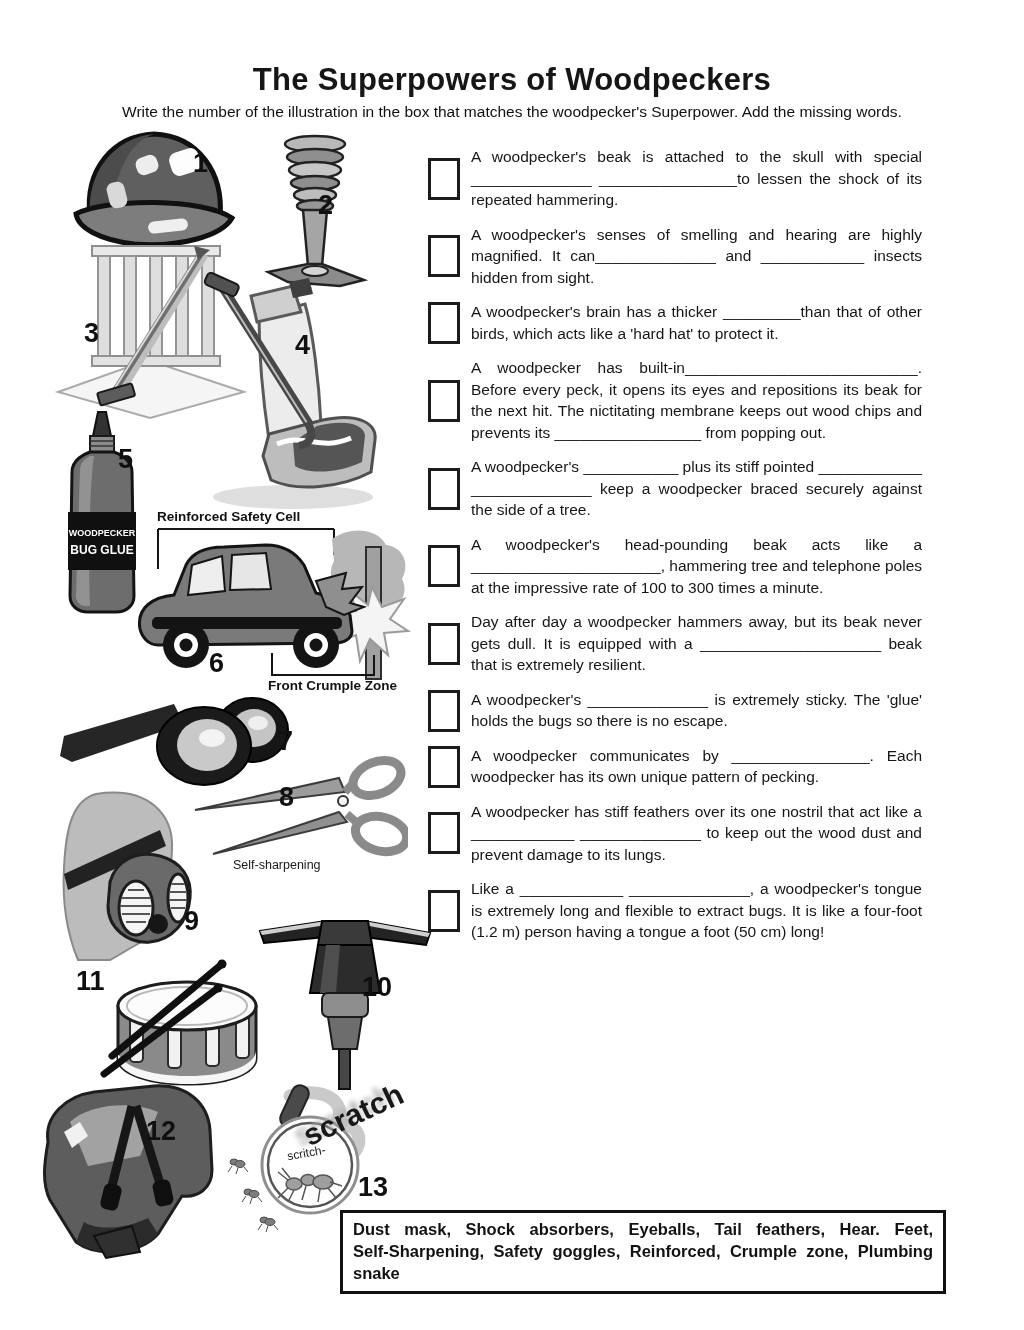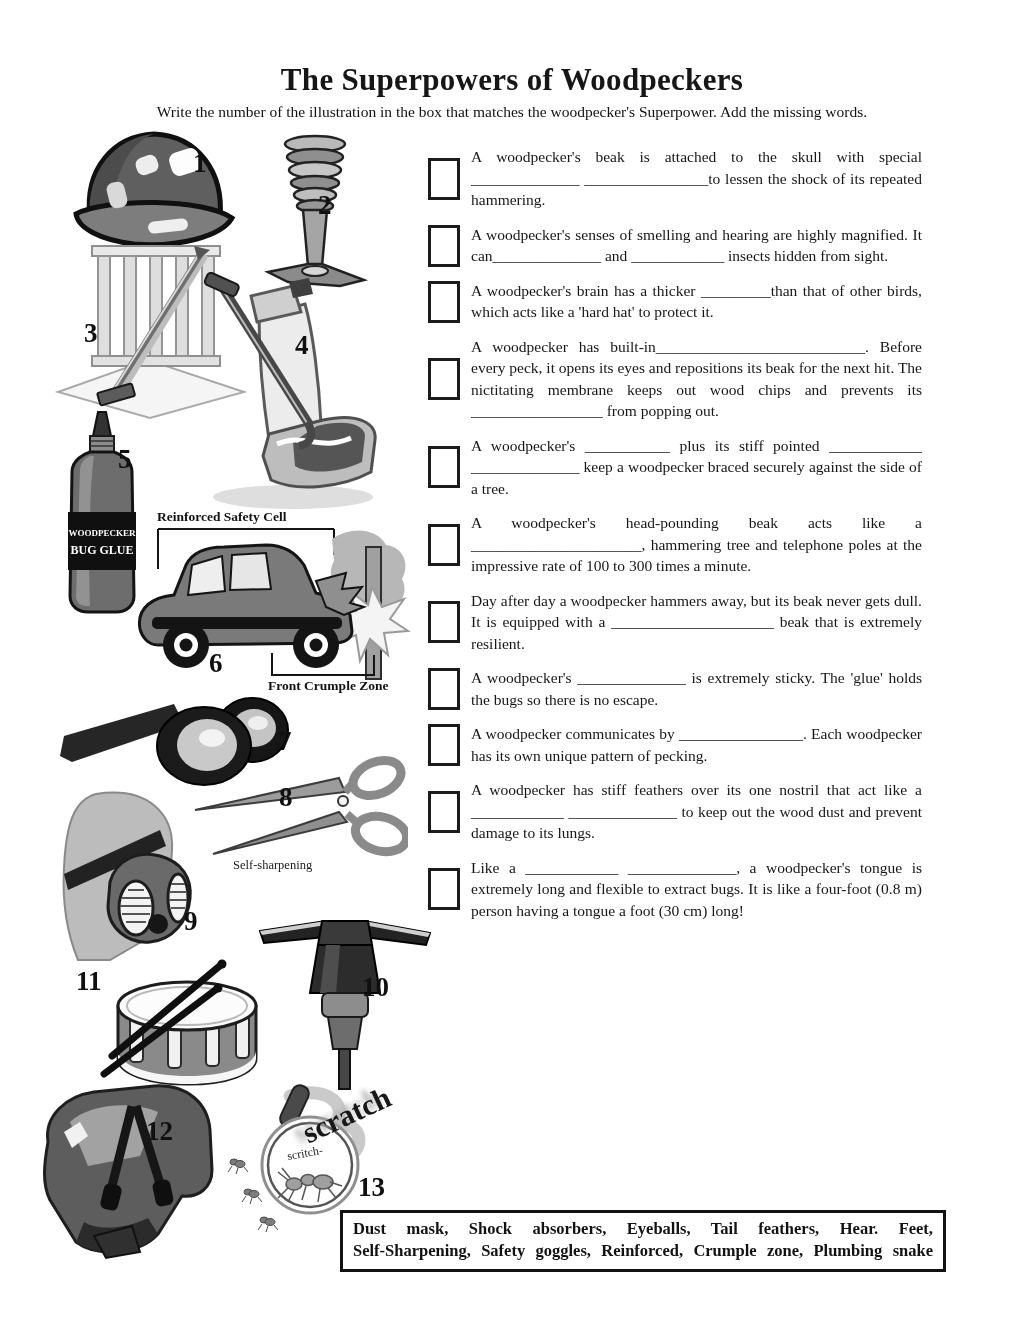--- a/index.html
+++ b/index.html
@@ -1,18 +1,18 @@
 <!DOCTYPE html>
 <html><head>
 <meta charset="utf-8">
 <style>
   html,body { margin:0; padding:0; background:#ffffff; }
   .page {
     position:relative; width:1024px; height:1330px; background:#fff;
-    font-family:Liberation Serif, serif; color:#141414; overflow:hidden;
+    font-family:Liberation Sans, sans-serif; color:#141414; overflow:hidden;
   }
   .title {
     position:absolute; top:62px; left:0; width:100%; text-align:center;
     font-size:31px; font-weight:bold; letter-spacing:0.3px; color:#161616;
   }
   .instructions {
     position:absolute; top:103px; left:0; width:100%; text-align:center;
     font-size:15.5px; color:#111;
   }
   .questions { position:absolute; left:428px; top:146px; width:494px; }
@@ -287,21 +287,21 @@
     <div class="question">
         <div class="qbox"></div>
         <div class="qtext">A woodpecker communicates by ________________. Each woodpecker has its own unique pattern of pecking.</div>
       </div>
     <div class="question">
         <div class="qbox"></div>
         <div class="qtext">A woodpecker has stiff feathers over its one nostril that act like a ____________ ______________ to keep out the wood dust and prevent damage to its lungs.</div>
       </div>
     <div class="question">
         <div class="qbox"></div>
-        <div class="qtext">Like a ____________ ______________, a woodpecker's tongue is extremely long and flexible to extract bugs. It is like a four-foot (0.8 m) person having a tongue a foot (30 cm) long!</div>
+        <div class="qtext">Like a ____________ ______________, a woodpecker's tongue is extremely long and flexible to extract bugs. It is like a four-foot (1.2 m) person having a tongue a foot (50 cm) long!</div>
       </div>
   </div>
 
   <div class="wordbank">
     <div class="wb-line">Dust mask, Shock absorbers, Eyeballs, Tail feathers, Hear. Feet,</div>
     <div class="wb-line">Self-Sharpening, Safety goggles, Reinforced, Crumple zone, Plumbing snake</div>
   </div>
 
 </div>
 

